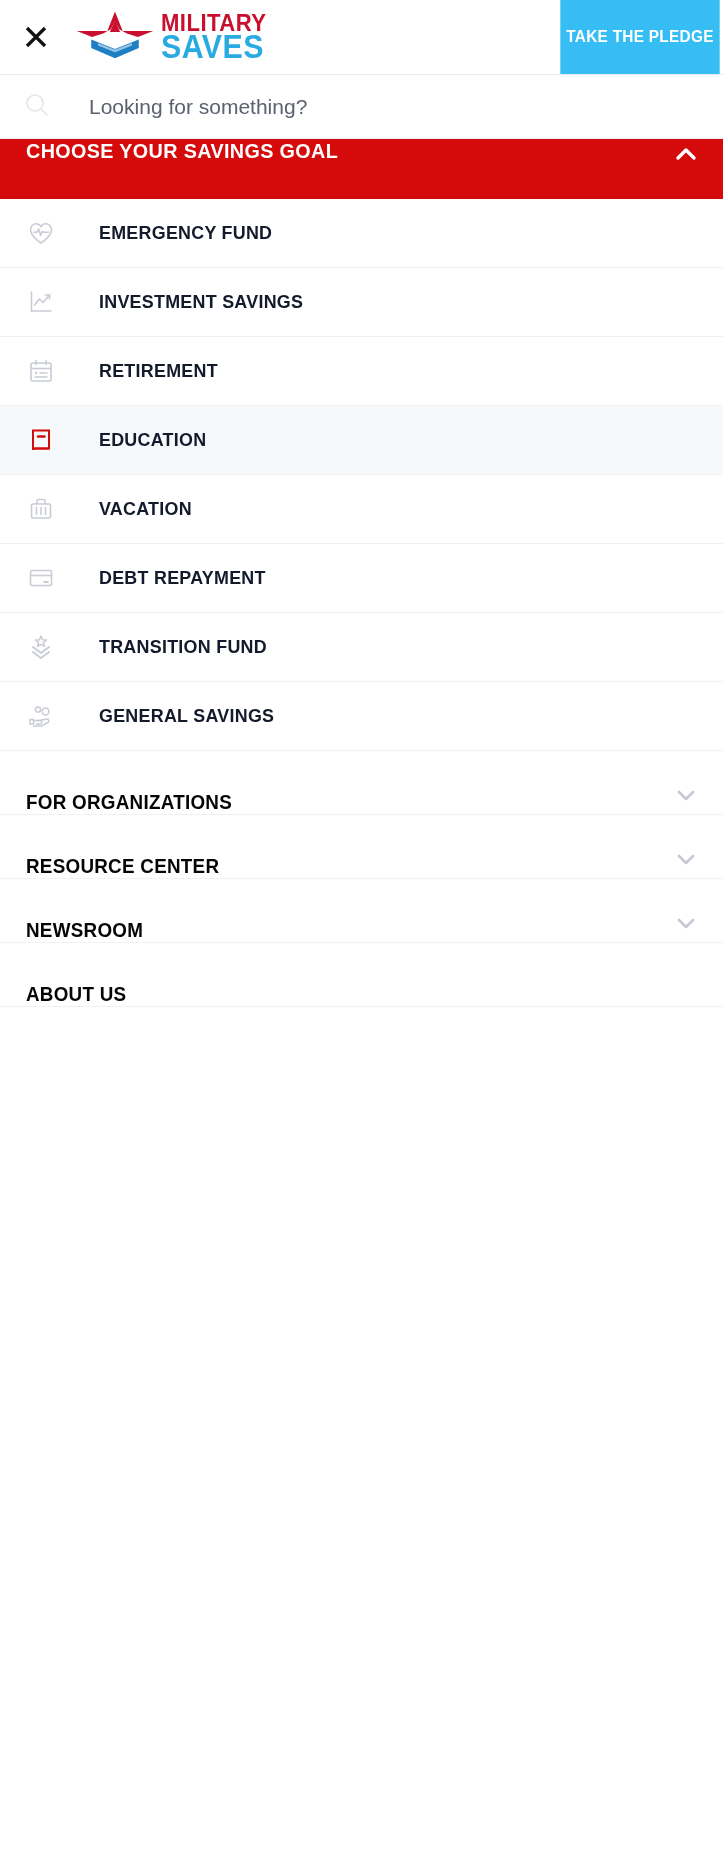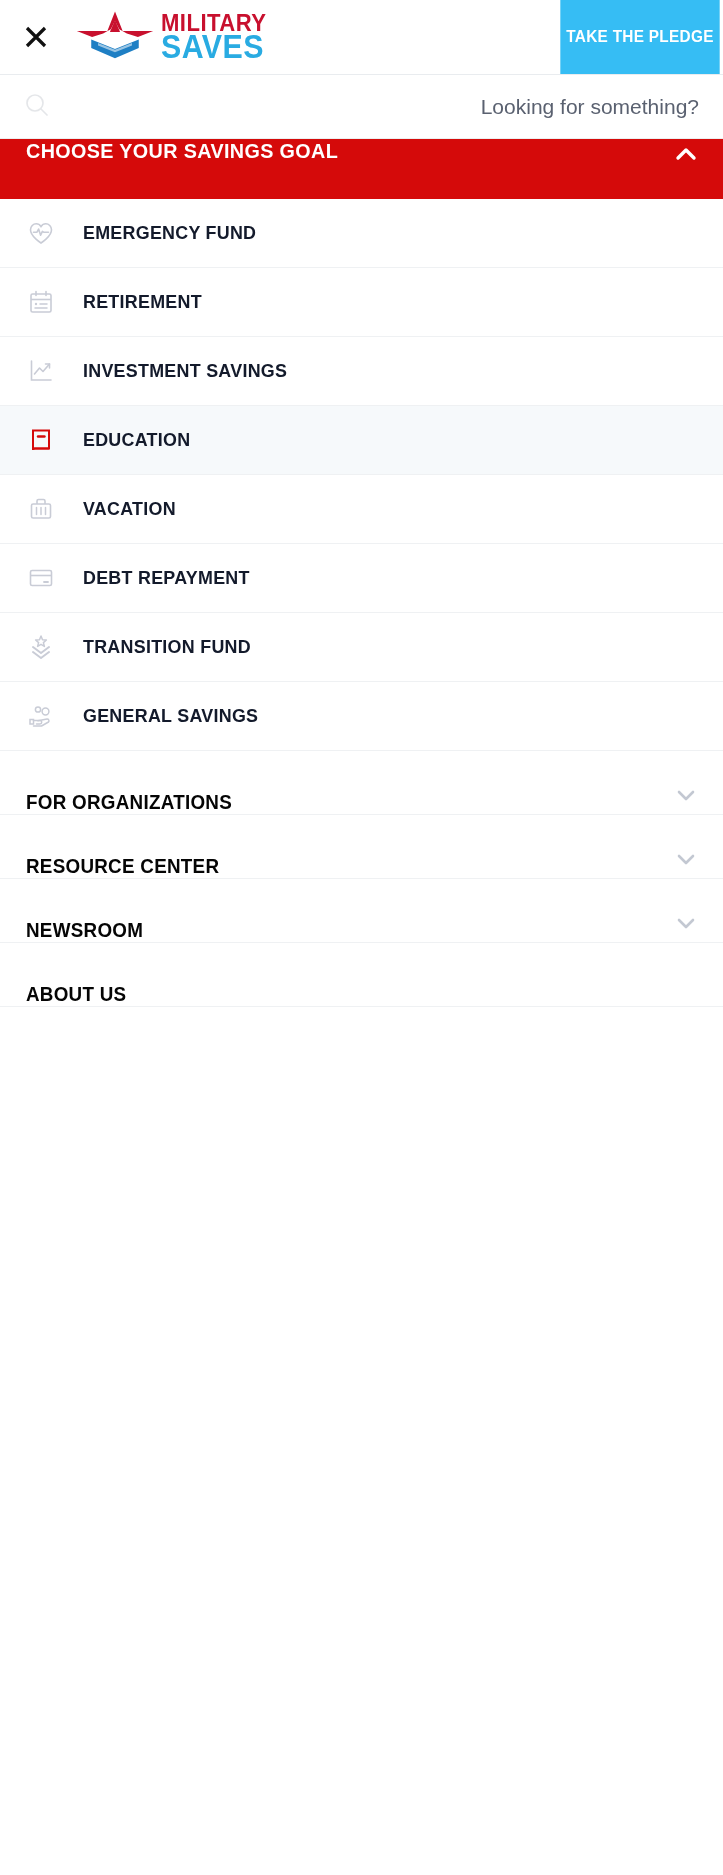--- a/index.html
+++ b/index.html
@@ -100,25 +100,24 @@
     padding: 0 24px;
     border-bottom: 1px solid #eceef0;
     background: #ffffff;
   }
   .search-icon { width: 26px; height: 26px; flex: 0 0 auto; opacity: 0.35; }
   .search-input {
     flex: 1;
     border: none;
     outline: none;
     background: transparent;
-    margin-left: 14px;
+    margin-left: 39px;
     font-family: "Liberation Sans", sans-serif;
     font-size: 21px;
     color: #4a5260;
-    text-align: right;
   }
   .search-input::placeholder { color: #5a6170; opacity: 1; }
 
   
   .goal-head {
     background: #d50a0a;
     height: 60px;
     min-height: 60px;
     display: flex;
     align-items: flex-start;
@@ -141,20 +140,21 @@
   
   .goal-list { display: flex; flex-direction: column; }
   .goal-item {
     height: 69px;
     display: flex;
     align-items: center;
     padding: 0 26px;
     border-bottom: 1px solid #eff1f3;
     background: #ffffff;
     cursor: pointer;
+    gap: 16px;
   }
   .goal-item.active { background: #f6f9fb; }
   .goal-icon {
     width: 30px;
     height: 30px;
     flex: 0 0 auto;
     display: flex;
     align-items: center;
     justify-content: center;
   }
@@ -254,41 +254,41 @@
           <path d="M14 24 C14 24 3.5 17.5 3.5 10.8 C3.5 7.2 6.2 4.8 9.2 4.8 C11.2 4.8 13 6 14 7.6 C15 6 16.8 4.8 18.8 4.8 C21.8 4.8 24.5 7.2 24.5 10.8 C24.5 17.5 14 24 14 24 Z" fill="none" stroke="#c9ccd6" stroke-width="1.6"></path>
           <path d="M6.5 13.2 H10 L11.6 10 L13.6 16.2 L15.4 12.4 L16.6 13.2 H21.5" fill="none" stroke="#c9ccd6" stroke-width="1.6" stroke-linecap="round" stroke-linejoin="round"></path>
         </svg>
       </span>
       <span class="goal-label">EMERGENCY FUND</span>
     </div>
 
     <div class="goal-item">
       <span class="goal-icon">
         <svg width="28" height="28" viewBox="0 0 28 28">
+          <path d="M4.5 4 V23 H24" fill="none" stroke="#c9ccd6" stroke-width="1.6" stroke-linecap="round"></path>
+          <path d="M7.5 17 L12.5 11 L16 14.5 L22.5 7" fill="none" stroke="#c9ccd6" stroke-width="1.6" stroke-linecap="round" stroke-linejoin="round"></path>
+          <path d="M18.5 7 H22.5 V11" fill="none" stroke="#c9ccd6" stroke-width="1.6" stroke-linecap="round" stroke-linejoin="round"></path>
+        </svg>
+      </span>
+      <span class="goal-label">INVESTMENT SAVINGS</span>
+    </div>
+
+    <div class="goal-item">
+      <span class="goal-icon">
+        <svg width="28" height="28" viewBox="0 0 28 28">
           <rect x="4" y="6" width="20" height="18" rx="1.6" fill="none" stroke="#c9ccd6" stroke-width="1.6"></rect>
           <path d="M4 11.5 H24" stroke="#c9ccd6" stroke-width="1.6"></path>
           <path d="M9 3.5 V7.5 M19 3.5 V7.5" stroke="#c9ccd6" stroke-width="1.6" stroke-linecap="round"></path>
           <circle cx="9" cy="16" r="1.2" fill="#c9ccd6"></circle>
           <path d="M13 16 H20 M8 20 H20" stroke="#c9ccd6" stroke-width="1.5" stroke-linecap="round"></path>
         </svg>
       </span>
       <span class="goal-label">RETIREMENT</span>
     </div>
 
-    <div class="goal-item">
-      <span class="goal-icon">
-        <svg width="28" height="28" viewBox="0 0 28 28">
-          <path d="M4.5 4 V23 H24" fill="none" stroke="#c9ccd6" stroke-width="1.6" stroke-linecap="round"></path>
-          <path d="M7.5 17 L12.5 11 L16 14.5 L22.5 7" fill="none" stroke="#c9ccd6" stroke-width="1.6" stroke-linecap="round" stroke-linejoin="round"></path>
-          <path d="M18.5 7 H22.5 V11" fill="none" stroke="#c9ccd6" stroke-width="1.6" stroke-linecap="round" stroke-linejoin="round"></path>
-        </svg>
-      </span>
-      <span class="goal-label">INVESTMENT SAVINGS</span>
-    </div>
-
     <div class="goal-item active">
       <span class="goal-icon">
         <svg width="28" height="28" viewBox="0 0 28 28">
           <path d="M6 4.5 H22 V22.5 H7.6 A1.6 1.6 0 0 0 6 24.1 V4.5 Z" fill="none" stroke="#d50a0a" stroke-width="2"></path>
           <path d="M6 24.1 A1.6 1.6 0 0 1 7.6 22.5 H22" fill="none" stroke="#d50a0a" stroke-width="2"></path>
           <path d="M11 10.5 H17.5" stroke="#d50a0a" stroke-width="2.4" stroke-linecap="round"></path>
         </svg>
       </span>
       <span class="goal-label">EDUCATION</span>
     </div>

